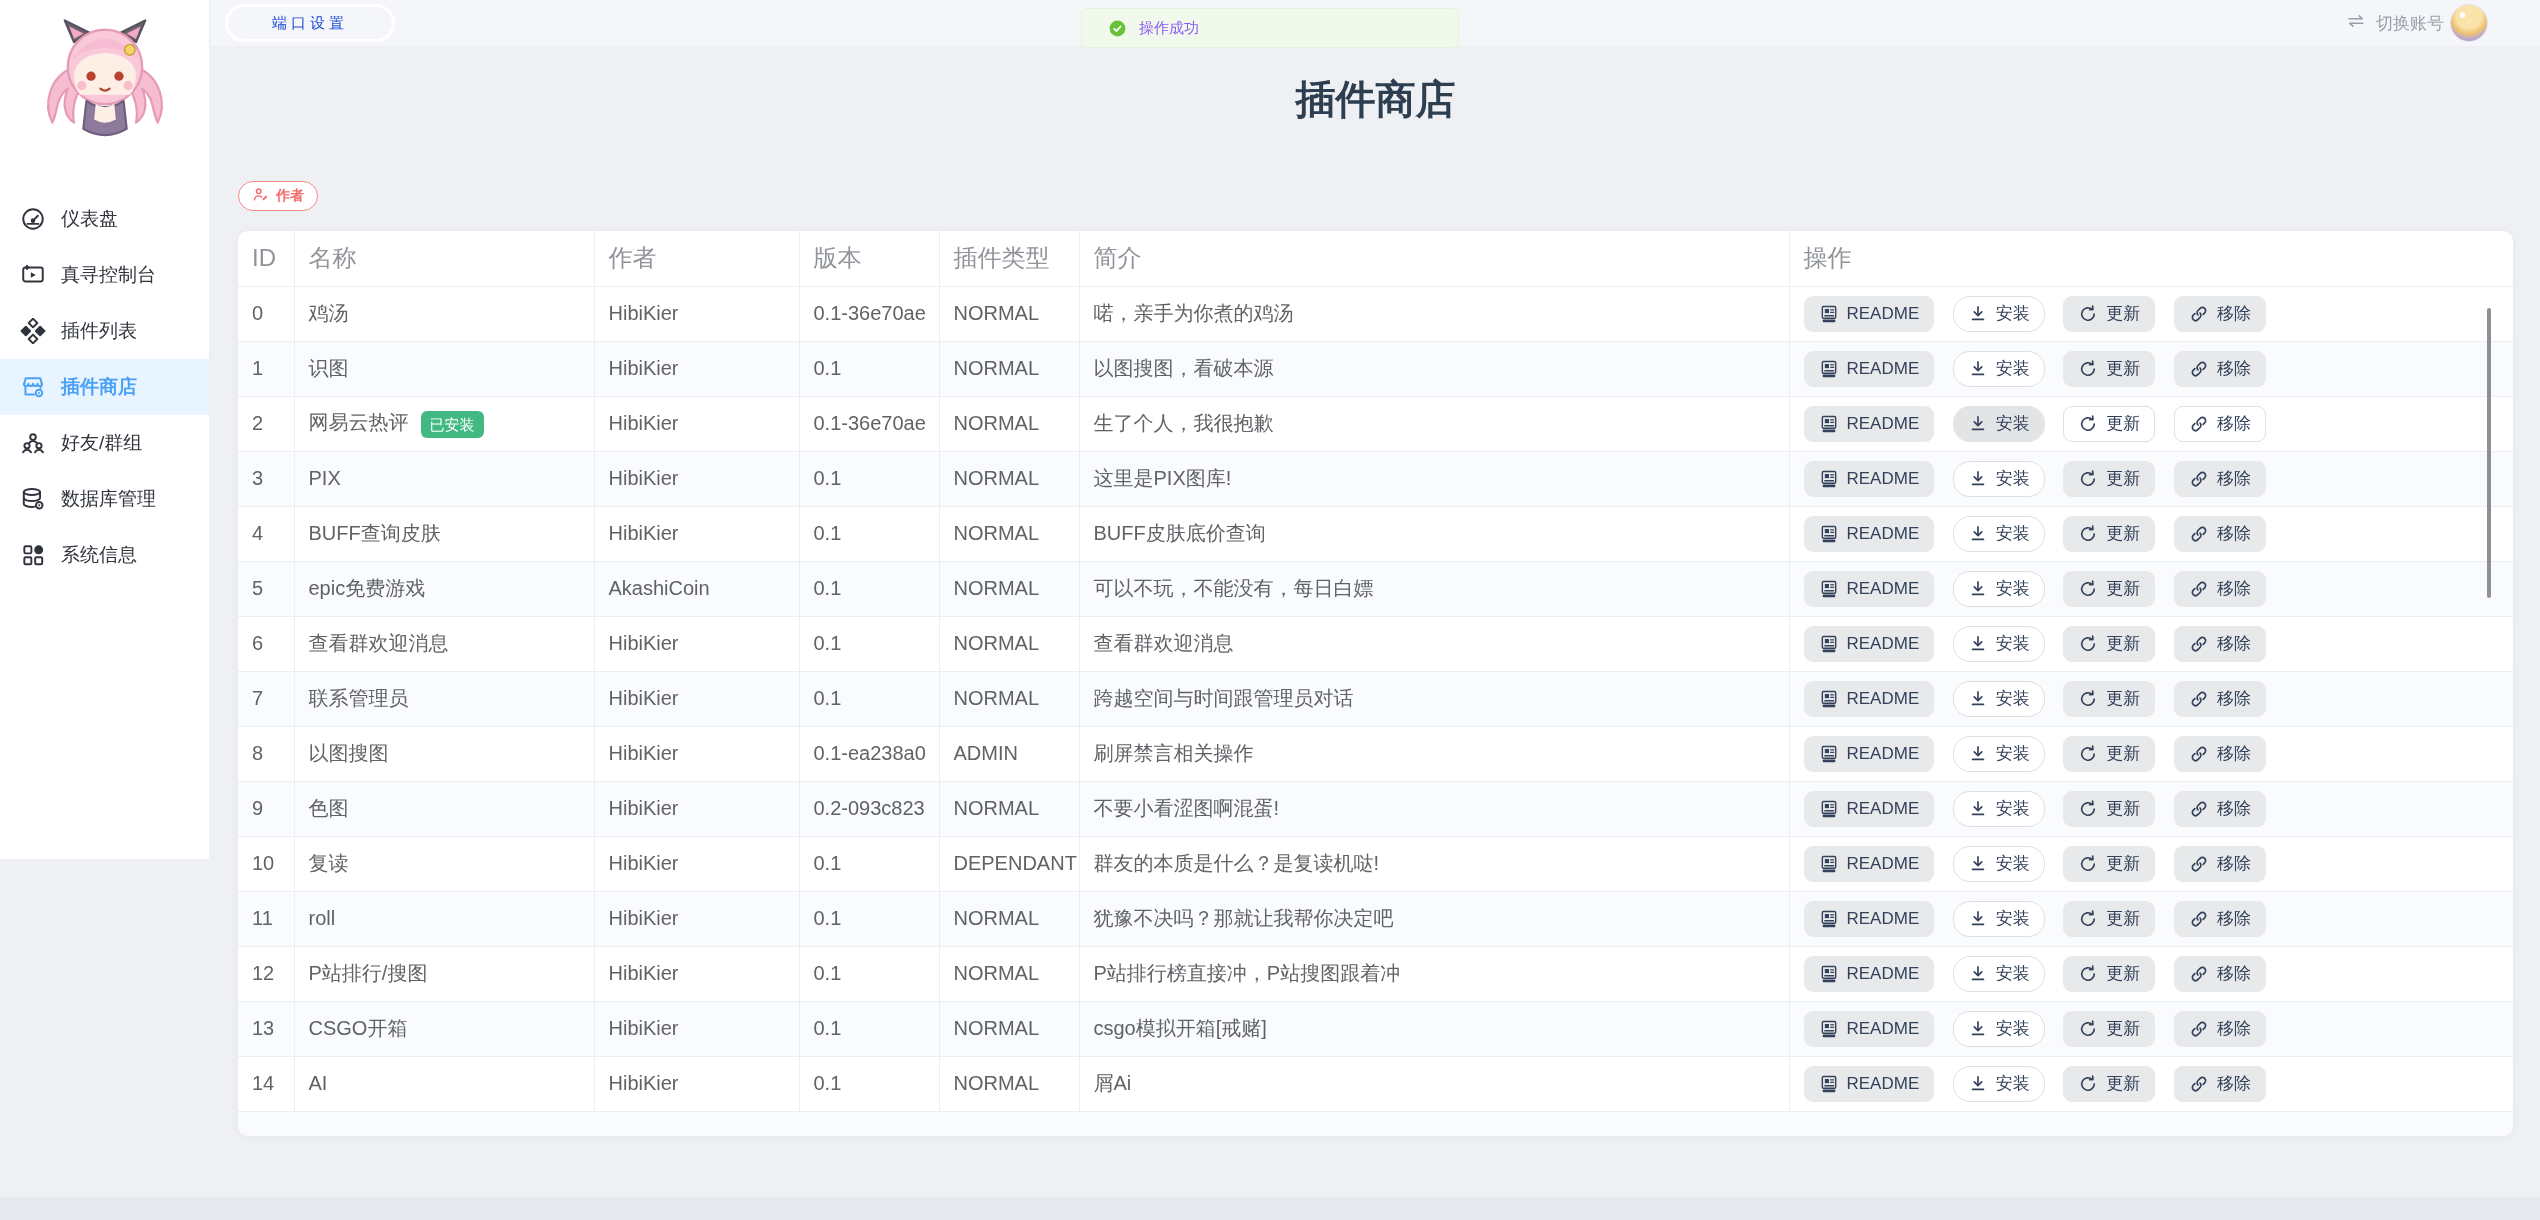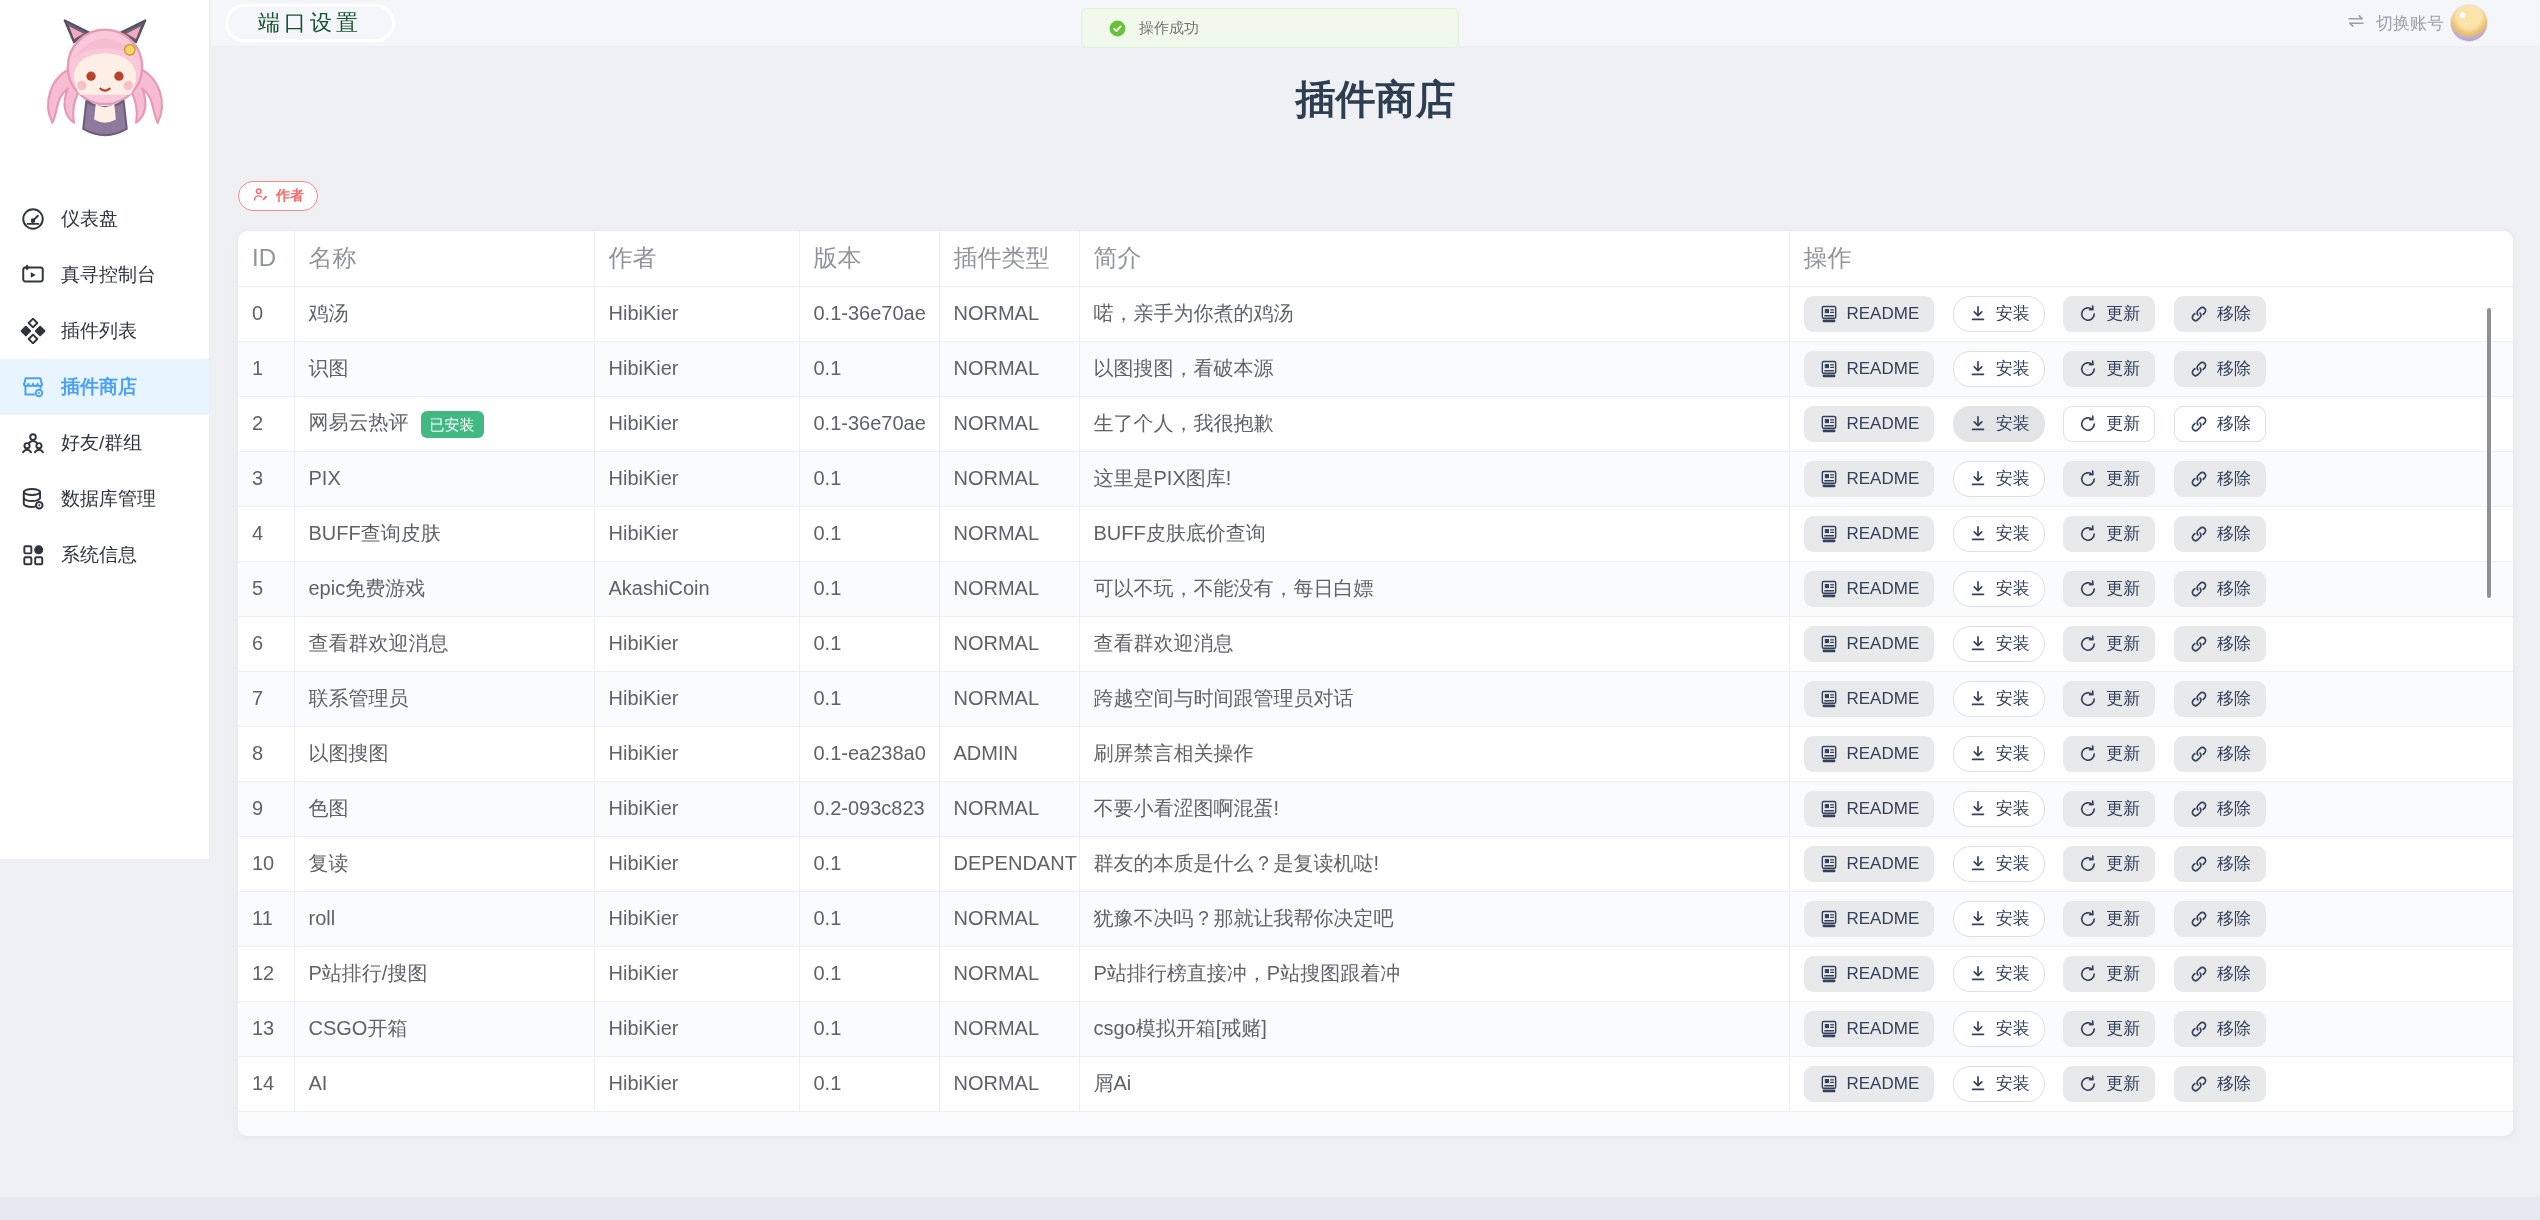--- a/index.html
+++ b/index.html
@@ -15,35 +15,35 @@
   .nav-item{display:flex;align-items:center;gap:15px;height:56px;padding-left:20px;
             font-size:19px;color:#30343c;cursor:pointer;}
   .nav-item .nicon{width:26px;height:26px;flex:0 0 26px;}
   .nav-item.active{background:#e8f4ff;color:#4ba1f5;font-weight:700;}
   .nicon svg{width:26px;height:26px;display:block;}
 
   
   .main{position:absolute;left:211px;top:0;right:0;bottom:0;}
   .topstrip{position:relative;height:46px;background:#f5f6f9;}
   .port-btn{position:absolute;left:14px;top:4px;width:170px;height:38px;border-radius:999px;
-            border:3px solid #ffffff;background:transparent;color:#14532d;font-size:22px;
+            border:3px solid #ffffff;background:transparent;color:#1d4ed8;font-size:15px;
             letter-spacing:4px;font-family:inherit;cursor:pointer;}
   .account{position:absolute;right:96px;top:0;height:46px;display:flex;align-items:center;
            gap:9px;color:#9aa0ab;font-size:17px;cursor:pointer;}
   .account svg{width:22px;height:22px;}
   .avatar{position:absolute;right:52px;top:4px;width:38px;height:38px;border-radius:50%;
           cursor:pointer;border:1px solid #e3e3e8;
           background:
             radial-gradient(circle at 32% 28%, #ffffff 0 7%, rgba(255,255,255,0) 9%),
             radial-gradient(circle at 50% 30%, #fbe3ac 0 40%, #edc36f 58%, #b9a8d6 76%, #7f8bbf 100%);}
 
   
   .toast{position:absolute;left:1270px;top:8px;transform:translateX(-50%);width:378px;height:40px;
          background:#f0f9eb;border:1px solid #e1f3d8;border-radius:6px;display:flex;
-         align-items:center;gap:12px;padding-left:26px;color:#737373;font-size:15px;z-index:20;}
+         align-items:center;gap:12px;padding-left:26px;color:#8b5cf6;font-size:15px;z-index:20;}
   .toast svg{width:19px;height:19px;}
 
   
   .main-inner{padding:0 27px;}
   .page-title{margin:26px 0 0;text-align:center;font-size:40px;font-weight:700;color:#2c3e50;}
   .search{display:block;margin:20px auto 0;width:686px;height:38px;border:none;border-radius:19px;
           background:#fff;box-shadow:0 1px 5px rgba(0,0,0,.08);padding:0 20px;font-size:17px;
           color:#606266;outline:none;font-family:inherit;}
   .search::placeholder{color:#c8ccd4;}
   .author-btn{margin-top:54px;display:inline-flex;align-items:center;gap:7px;height:30px;

